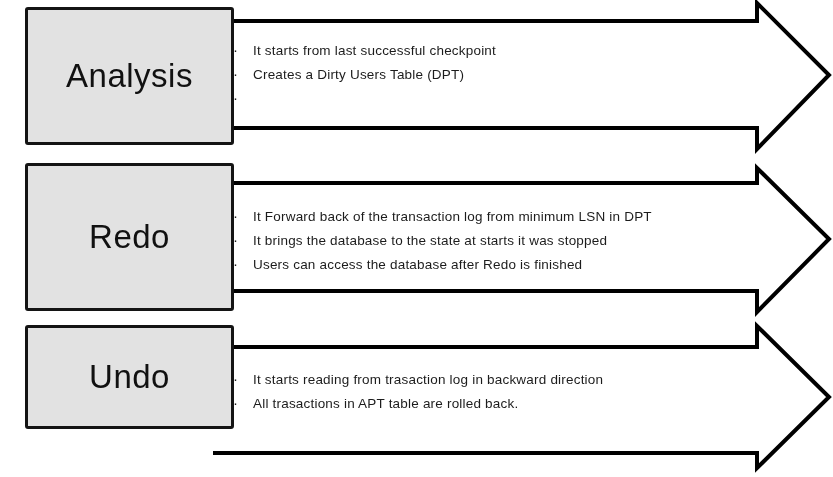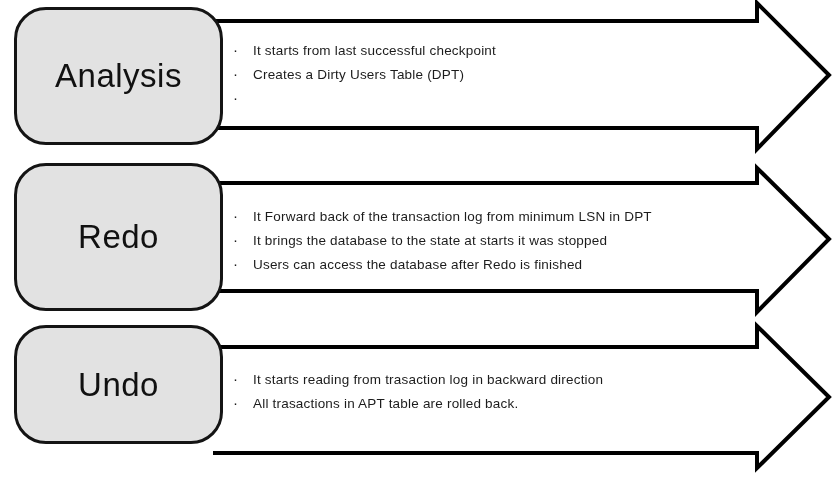--- a/index.html
+++ b/index.html
@@ -23,26 +23,26 @@
   .arrow-svg {
     position: absolute;
     left: 0;
     top: 0;
     width: 833px;
     height: 100%;
     display: block;
   }
   .phase-box {
     position: absolute;
-    left: 14px;
+    left: 25px;
     width: 209px;
     box-sizing: border-box;
     background: #e2e2e2;
     border: 3px solid #141414;
-    border-radius: 32px;
+    border-radius: 3px;
     display: flex;
     align-items: center;
     justify-content: center;
   }
   .phase-label {
     font-size: 33px;
     color: #111111;
     letter-spacing: 0.5px;
     font-weight: 500;
   }
@@ -117,21 +117,21 @@
         <span class="dot">·</span>
         <span>Users can access the database after Redo is finished</span>
       </li>
     </ul>
   </div>
 
   <div class="section" style="top:320px; height:157px;">
     <svg class="arrow-svg" viewBox="0 0 833 157">
       <path d="M213,27 H757 V6 L829,77 L757,148 V133 H213" fill="#ffffff" stroke="#000000" stroke-width="4" stroke-linejoin="miter"></path>
     </svg>
-    <div class="phase-box" style="top:5px; height:119px;">
+    <div class="phase-box" style="top:5px; height:104px;">
       <span class="phase-label">Undo</span>
     </div>
     <ul class="bullets" style="top:47px;">
       <li class="bullet">
         <span class="dot">·</span>
         <span>It starts reading from trasaction log in backward direction</span>
       </li>
       <li class="bullet">
         <span class="dot">·</span>
         <span>All trasactions in APT table are rolled back.</span>

